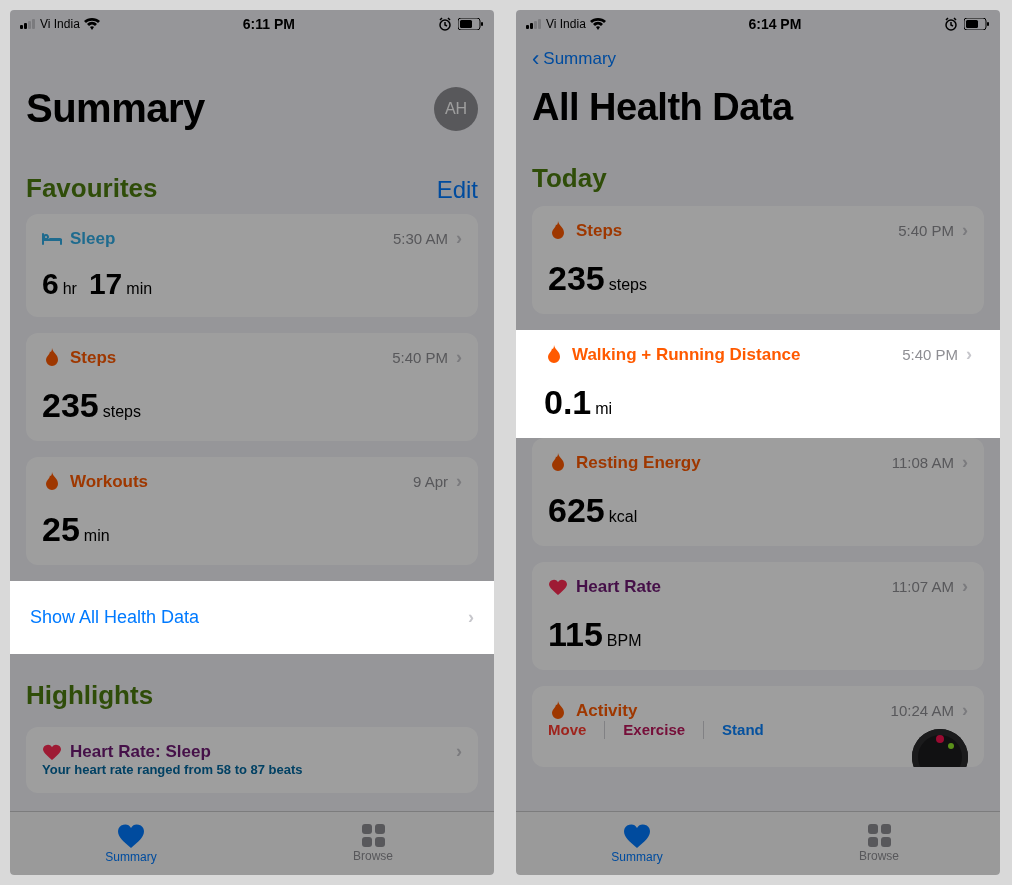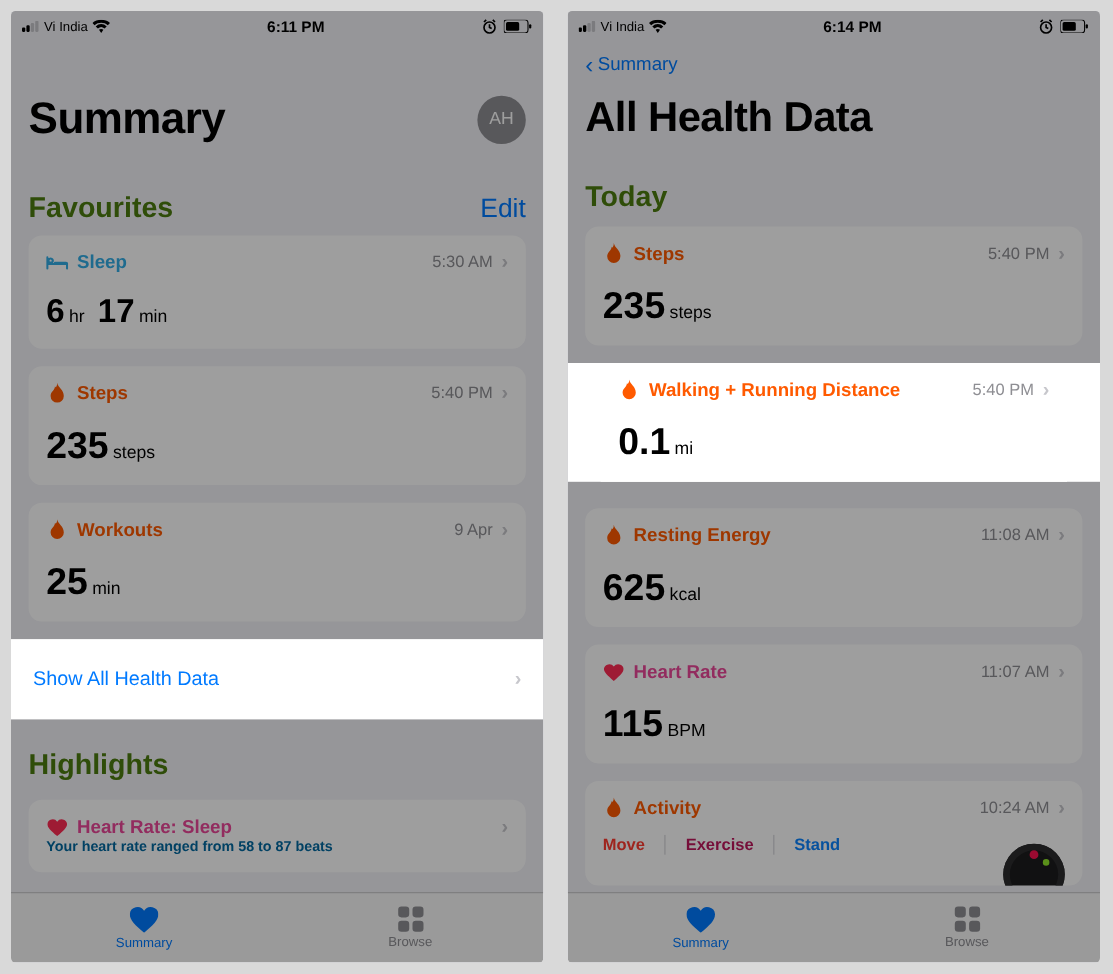--- a/index.html
+++ b/index.html
@@ -89,21 +89,21 @@
   .snippet { font-size:13px; font-weight:600; color:#0369a1; margin-top:0;}
   .tab-bar {
     height:64px; border-top:1px solid #c8c8ca; background:#f8f8f8;
     display:flex;
   }
   .tab { flex:1; display:flex; flex-direction:column; align-items:center; justify-content:center; gap:2px; font-size:12px;}
   .tab.active { color:#007aff;} .tab.inactive { color:#8e8e93;}
   .grid-icon { display:grid; grid-template-columns:10px 10px; grid-template-rows:10px 10px; gap:3px;}
   .grid-icon span { background: currentColor; border-radius:3px;}
   .heart-svg { width:26px; height:24px;}
-  .activity-tabs { display:flex; gap:18px; margin-top:14px; align-items:center;}
+  .activity-tabs { display:flex; gap:18px; }
   .activity-tabs .sep { width:1px; height:18px; background:#d1d1d6;}
   .activity-tabs .lbl { font-size:15px; font-weight:700;}
   .ring-stub {
     width:56px; height:56px; border-radius:50%; background:#1c1c1e;
     position:absolute; right:16px; bottom:-18px;
     box-shadow: inset 0 0 0 6px #2c2c2e;
   }
   .ring-stub::before {
     content:""; position:absolute; top:6px; left:24px; width:8px; height:8px; border-radius:50%;
     background:#fa114f;
@@ -112,21 +112,21 @@
     content:""; position:absolute; top:14px; left:36px; width:6px; height:6px; border-radius:50%;
     background:#92e82a;
   }
   .avatar {
     width:44px; height:44px; border-radius:50%; background:#8e8e93;
     display:flex; align-items:center; justify-content:center; color:#fff;
     font-size:16px; font-weight:500;
   }
   .title-row { display:flex; align-items:center; justify-content:space-between; margin-top:48px;}
   .c-teal { color:#32ade6;} .c-red { color:#ff3b30;}
-  .c-pink { color:#ec4899;} .c-green { color:#be185d;} .c-blue2 { color:#0a84ff;}
+  .c-pink { color:#701a75;} .c-green { color:#be185d;} .c-blue2 { color:#0a84ff;}
   .c-deeporange { color:#ff5a00;}
 </style>
 </head>
 <body>
 
 <div class="phone">
   <div class="dim-overlay"></div>
 
   <div class="status-bar">
     <div class="status-left">
@@ -349,21 +349,21 @@
           <span>5:40 PM</span>
           <span class="chev">›</span>
         </div>
       </div>
       <div class="metric">
         <span class="num">235</span>
         <span class="unit">steps</span>
       </div>
     </div>
 
-    <div class="highlight-zone" style="margin:0 -16px 24px -16px; padding:0 30px;">
+    <div class="highlight-zone" style="margin:0 -16px 0 -16px; padding:0 12px;">
       <div class="card" style="margin-bottom:0; border-radius:0;">
         <div class="card-head">
           <div class="card-head-left c-deeporange">
             <span class="badge-icon">
               <svg width="16" height="20" viewBox="0 0 16 20">
                   <path d="M8 0 C9 5 14 6 14 12 a6 6 0 0 1 -12 0 C2 8 6 7 6 3 C6 5 8 4 8 0 Z" fill="#ff5a00"></path>
                 </svg>
             </span>
             <span>Walking + Running Distance</span>
           </div>

